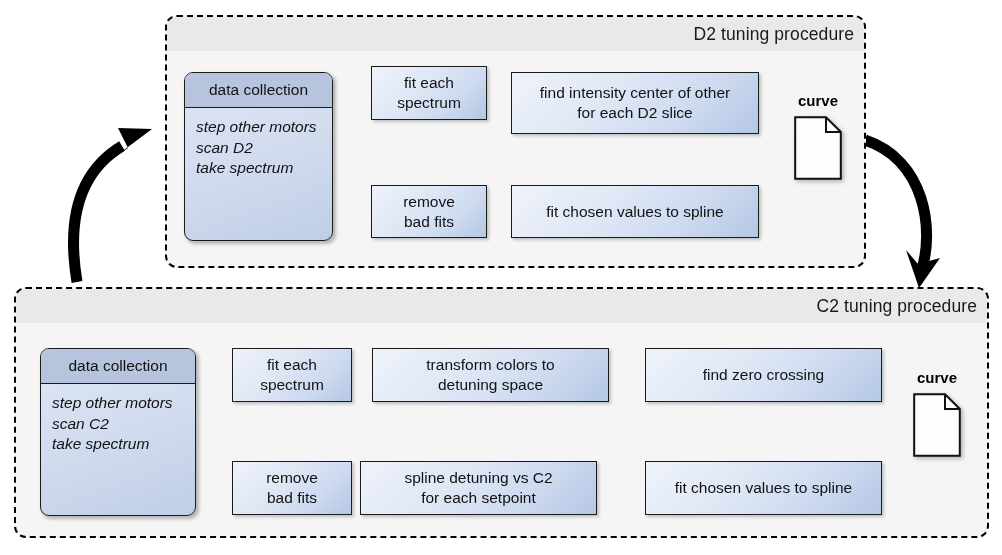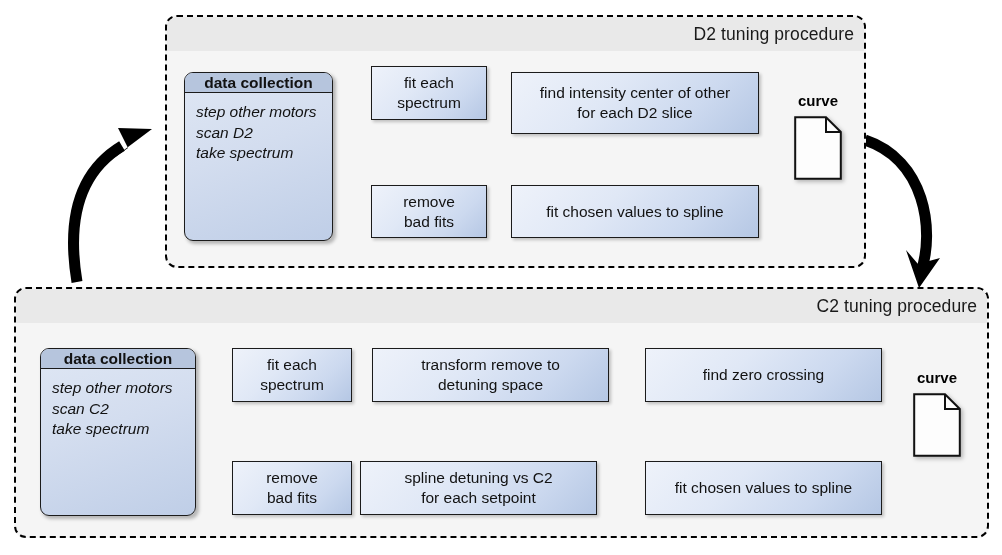--- a/index.html
+++ b/index.html
@@ -66,30 +66,29 @@
   .dcbox {
     position: absolute;
     border: 1.6px solid #1b1b1b;
     border-radius: 9px;
     box-sizing: border-box;
     overflow: hidden;
     background: linear-gradient(160deg, #dfe7f4 0%, #d3ddef 45%, #bfcee7 100%);
     box-shadow: 2.5px 2.5px 3.5px rgba(0,0,0,0.26);
   }
   .dc-head {
-    height: 20px;
+    height: 35px;
     background: #b6c5dd;
     border-bottom: 1.6px solid #1b1b1b;
     display: flex;
     align-items: center;
     justify-content: center;
     font-size: 15.5px;
     color: #121212;
     box-sizing: border-box;
-    font-weight: bold;
   }
   .dc-body {
     padding: 9px 0 0 11px;
     font-size: 15.5px;
     line-height: 1.33;
     color: #121212;
     font-style: italic;
   }
   .dc-body div { white-space: nowrap; }
 
@@ -231,21 +230,21 @@
     <span>fit each</span>
     <span>spectrum</span>
   </div>
 
   <div class="pbox" style="left:232px; top:461px; width:120px; height:54px; flex-direction:column;">
     <span>remove</span>
     <span>bad fits</span>
   </div>
 
   <div class="pbox" style="left:372px; top:348px; width:237px; height:54px; flex-direction:column;">
-    <span>transform remove to</span>
+    <span>transform colors to</span>
     <span>detuning space</span>
   </div>
 
   <div class="pbox" style="left:360px; top:461px; width:237px; height:54px; flex-direction:column;">
     <span>spline detuning vs C2</span>
     <span>for each setpoint</span>
   </div>
 
   <div class="pbox" style="left:645px; top:348px; width:237px; height:54px;">
     <span>find zero crossing</span>

